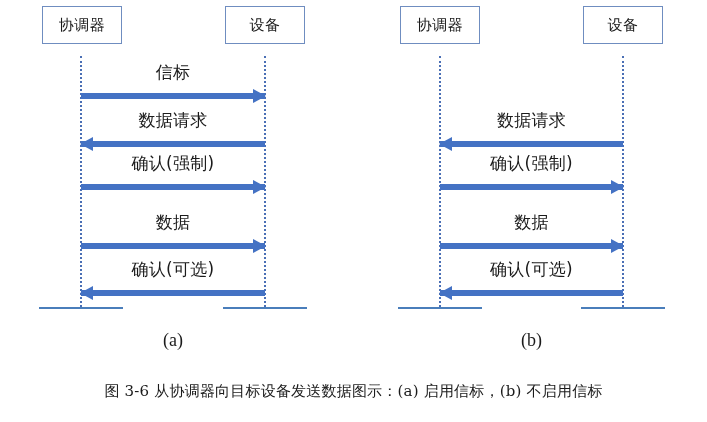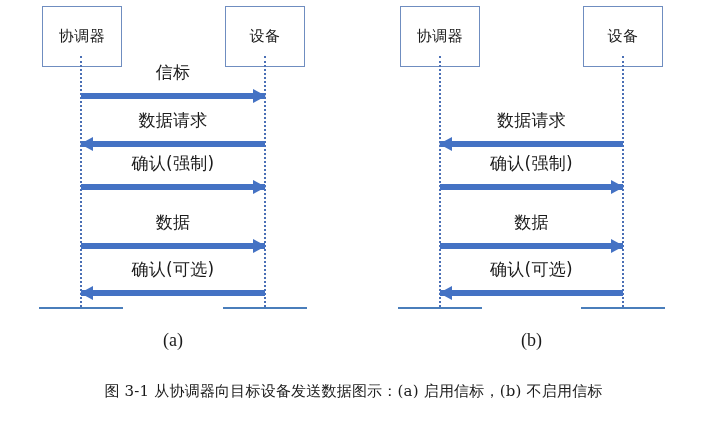--- a/index.html
+++ b/index.html
@@ -23,21 +23,21 @@
   }
   .panel {
     position: absolute;
     top: 0;
     height: 365px;
   }
   .node-box {
     position: absolute;
     box-sizing: border-box;
     width: 80px;
-    height: 61px;
+    height: 38px;
     top: 6px;
     border: 1px solid #6f8dc0;
     background: #ffffff;
     display: flex;
     align-items: center;
     justify-content: center;
     font-family: Liberation Serif, serif;
     font-size: 15px;
     color: #1b1b1b;
     letter-spacing: 0.5px;
@@ -184,13 +184,13 @@
       </div>
       <div class="msg left" style="left: 440px; width: 183px; top: 290px;">
         <div class="shaft" style="width: 183px;"></div>
         <div class="head"></div>
         <div class="label">确认(可选)</div>
       </div>
       <div class="panel-label" style="left: 491.5px;">(b)</div>
     </div>
   </div>
 
-<div id="caption">图 3-1 从协调器向目标设备发送数据图示：(a) 启用信标，(b) 不启用信标</div>
+<div id="caption">图 3-6 从协调器向目标设备发送数据图示：(a) 启用信标，(b) 不启用信标</div>
 
 </body></html>

